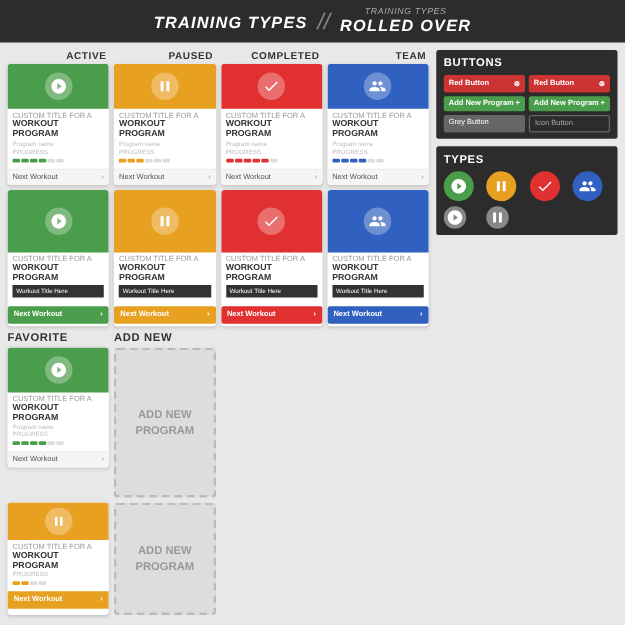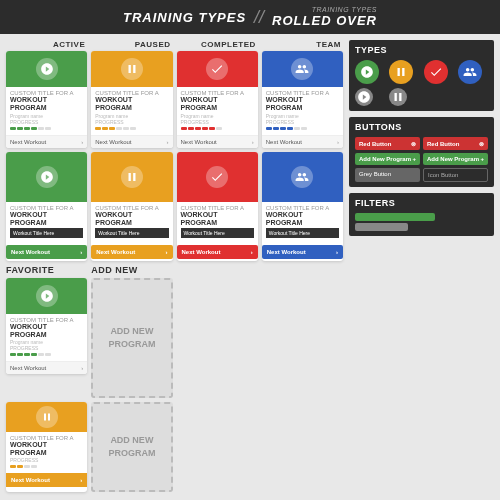--- a/index.html
+++ b/index.html
@@ -407,21 +407,21 @@
     .filter-green { background: #4a9d4a; width: 60%; }
     .filter-grey { background: #888; width: 40%; }
   </style>
 </head>
 <body>
 
 <div class="header">
   <div class="header-left">
     <span class="header-title">TRAINING TYPES</span>
     <span class="header-slash">//</span>
-    <div style="display:flex;flex-direction:column;align-items:flex-end;">
+    <div style="display:flex;flex-direction:column;align-items:center;">
       <span class="header-sub">TRAINING TYPES</span>
       <span class="header-rolled">ROLLED OVER</span>
     </div>
   </div>
 </div>
 
 <div class="main">
 
   <div class="left-section">
 
@@ -704,20 +704,48 @@
           </div>
         </div>
       </div>
     </div>
 
   </div>
 
   <div class="right-section">
 
     <div class="right-panel">
+      <div class="panel-title">BUTTONS</div>
+      <div class="buttons-grid">
+        <div class="btn-red">
+          <span>Red Button</span>
+          <span>⊗</span>
+        </div>
+        <div class="btn-red">
+          <span>Red Button</span>
+          <span>⊗</span>
+        </div>
+        <div class="btn-green">
+          <span>Add New Program</span>
+          <span>+</span>
+        </div>
+        <div class="btn-green">
+          <span>Add New Program</span>
+          <span>+</span>
+        </div>
+        <div class="btn-grey">
+          <span>Grey Button</span>
+        </div>
+        <div class="btn-outline">
+          <span>Icon Button</span>
+        </div>
+      </div>
+    </div>
+
+    <div class="right-panel">
       <div class="panel-title">TYPES</div>
       <div class="types-icons">
         <div class="type-circle active">
           <svg viewBox="0 0 24 24">
               <path d="M12 2C6.48 2 2 6.48 2 12s4.48 10 10 10 10-4.48 10-10S17.52 2 12 2zm-2 14.5v-9l6 4.5-6 4.5z"></path>
             </svg>
         </div>
         <div class="type-circle paused">
           <svg viewBox="0 0 24 24">
               <path d="M6 19h4V5H6v14zm8-14v14h4V5h-4z"></path>
@@ -739,50 +767,15 @@
             </svg>
         </div>
         <div class="type-circle grey" style="width:18px;height:18px;">
           <svg viewBox="0 0 24 24">
               <path d="M6 19h4V5H6v14zm8-14v14h4V5h-4z"></path>
             </svg>
         </div>
       </div>
     </div>
 
-    <div class="right-panel">
-      <div class="panel-title">BUTTONS</div>
-      <div class="buttons-grid">
-        <div class="btn-red">
-          <span>Red Button</span>
-          <span>⊗</span>
-        </div>
-        <div class="btn-red">
-          <span>Red Button</span>
-          <span>⊗</span>
-        </div>
-        <div class="btn-green">
-          <span>Add New Program</span>
-          <span>+</span>
-        </div>
-        <div class="btn-green">
-          <span>Add New Program</span>
-          <span>+</span>
-        </div>
-        <div class="btn-grey">
-          <span>Grey Button</span>
-        </div>
-        <div class="btn-outline">
-          <span>Icon Button</span>
-        </div>
-      </div>
-    </div>
-
-    <div class="right-panel">
-      <div class="panel-title">FILTERS</div>
-      <div class="filters-grid">
-        <div class="filter-item filter-green"></div>
-        <div class="filter-item filter-grey"></div>
-      </div>
-    </div>
 
   </div>
 </div>
 
 </body></html>

